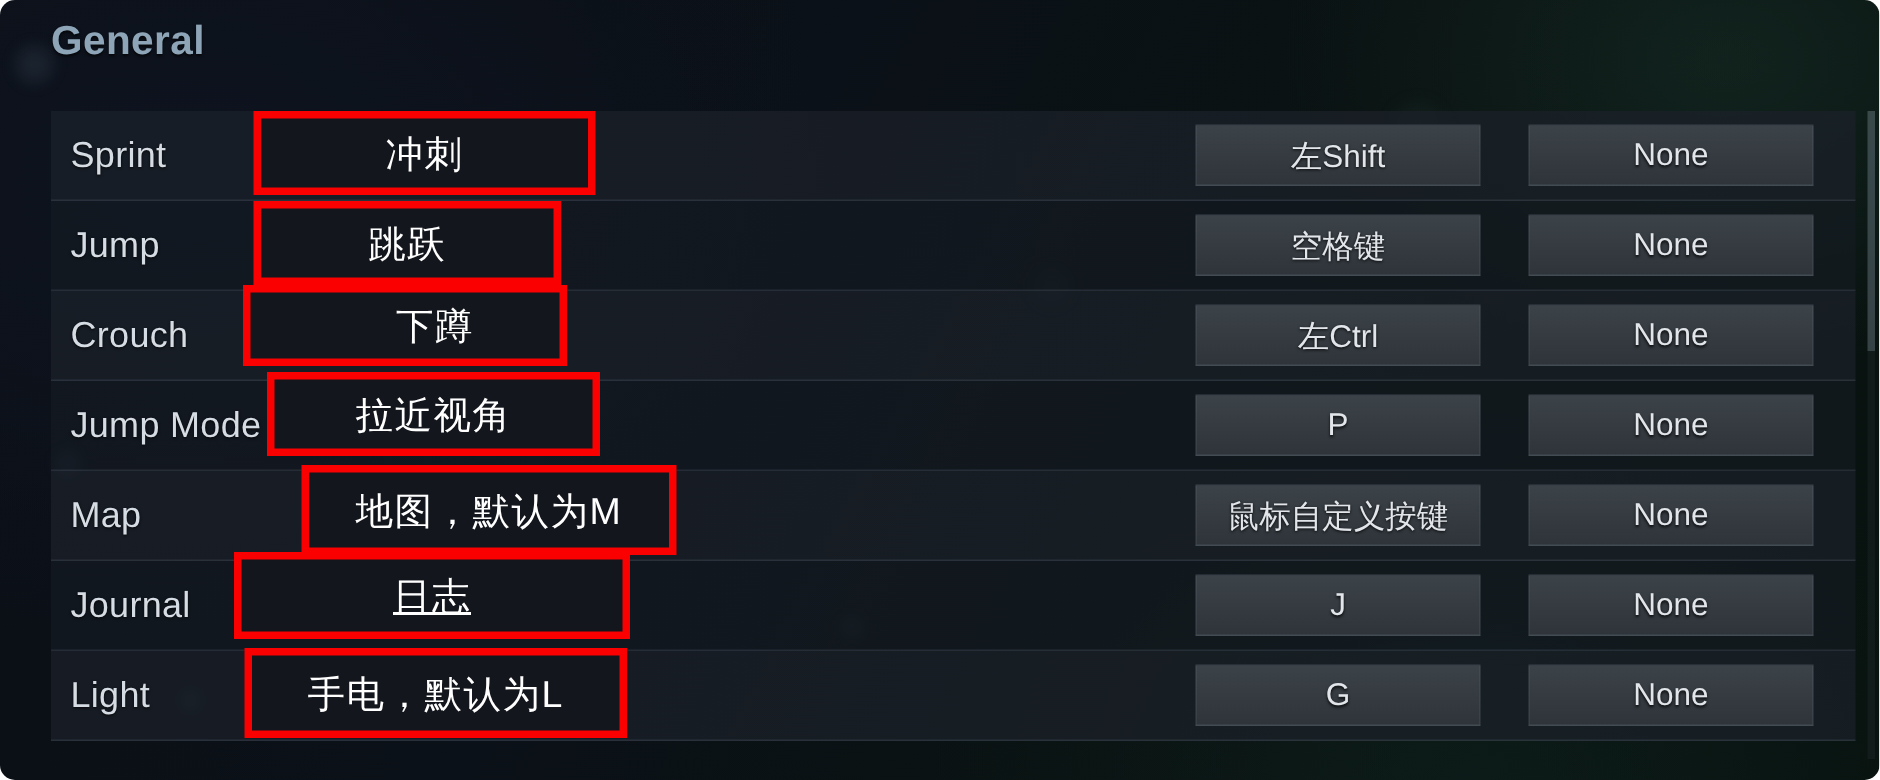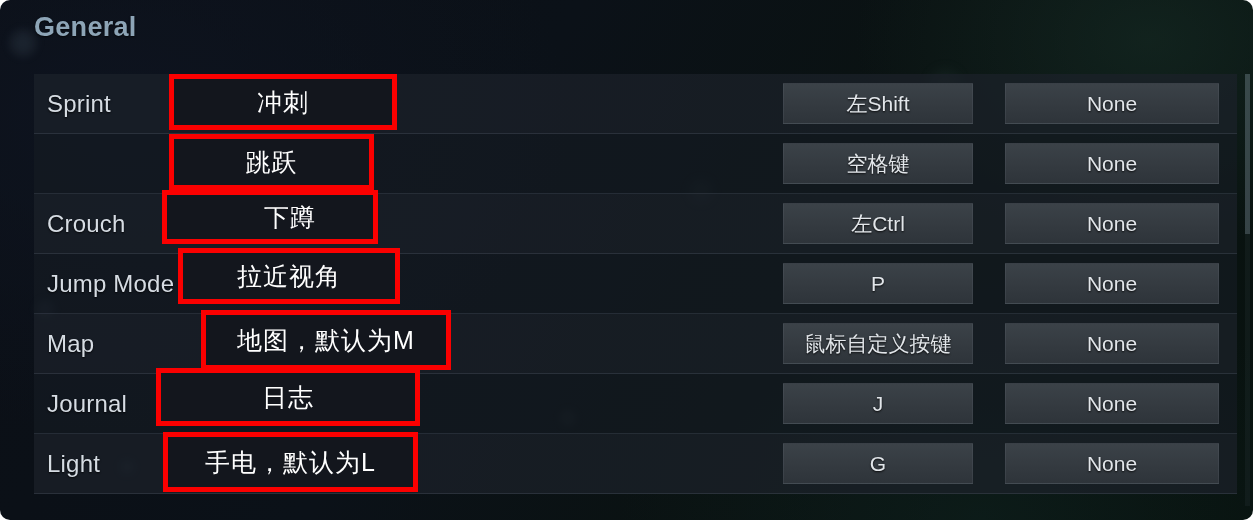--- a/index.html
+++ b/index.html
@@ -77,21 +77,21 @@
     justify-content: center;
     font-size: 21px;
     color: #e2e6ea;
     background: linear-gradient(180deg, #3b4248 0%, #343a40 55%, #2e343a 100%);
     border: 1px solid rgba(140,152,164,0.12);
     text-shadow: 0 1px 2px rgba(0,0,0,0.85);
     white-space: nowrap;
     text-align: right;
   }
   .keybtn.primary   { width: 190px; margin-right: 12px; }
-  .keybtn.secondary { width: 214px; margin-right: 18px; }
+  .keybtn.secondary { width: 190px; margin-right: 28px; }
 
   
   #scroll-track {
     position: absolute;
     right: 3px;
     top: 74px;
     width: 5px;
     height: 432px;
     background: rgba(90,105,120,0.10);
   }
@@ -134,20 +134,21 @@
   <div id="header">General</div>
 
   <div id="list">
       <div class="row odd">
         <div class="action-label">Sprint</div>
         <div class="spacer"></div>
         <div class="keybtn primary">左Shift</div>
         <div class="keybtn secondary">None</div>
       </div>
       <div class="row even">
+        <div class="action-label">Jump</div>
         <div class="spacer"></div>
         <div class="keybtn primary">空格键</div>
         <div class="keybtn secondary">None</div>
       </div>
       <div class="row odd">
         <div class="action-label">Crouch</div>
         <div class="spacer"></div>
         <div class="keybtn primary">左Ctrl</div>
         <div class="keybtn secondary">None</div>
       </div>
@@ -180,16 +181,16 @@
   <div id="scroll-track">
     <div id="scroll-thumb"></div>
   </div>
 
   <div id="annotation-layer">
       <div class="annot" style="left: 169px; top: 74px; width: 228px; height: 56px; border-color: rgb(251, 0, 0);">冲刺</div>
       <div class="annot" style="left: 169px; top: 134px; width: 205px; height: 56px; border-color: rgb(251, 0, 0);">跳跃</div>
       <div class="annot" style="left: 162px; top: 190px; width: 216px; height: 54px; border-color: rgb(251, 0, 0); padding-left: 40px;">下蹲</div>
       <div class="annot" style="left: 178px; top: 248px; width: 222px; height: 56px; border-color: rgb(251, 0, 0);">拉近视角</div>
       <div class="annot" style="left: 163px; top: 310px; width: 250px; height: 60px; border-color: rgb(251, 0, 0); margin-left: 38px;">地图，默认为M</div>
-      <div class="annot" style="left: 156px; top: 368px; width: 264px; height: 58px; border-color: rgb(251, 0, 0);">日志</div>
+      <div class="annot" style="left: 156px; top: 368px; width: 264px; height: 58px; border-color: rgb(251, 0, 0); text-decoration: underline;">日志</div>
       <div class="annot" style="left: 163px; top: 432px; width: 255px; height: 60px; border-color: rgb(251, 0, 0);">手电，默认为L</div>
     </div>
 </div>
 
 </body></html>

